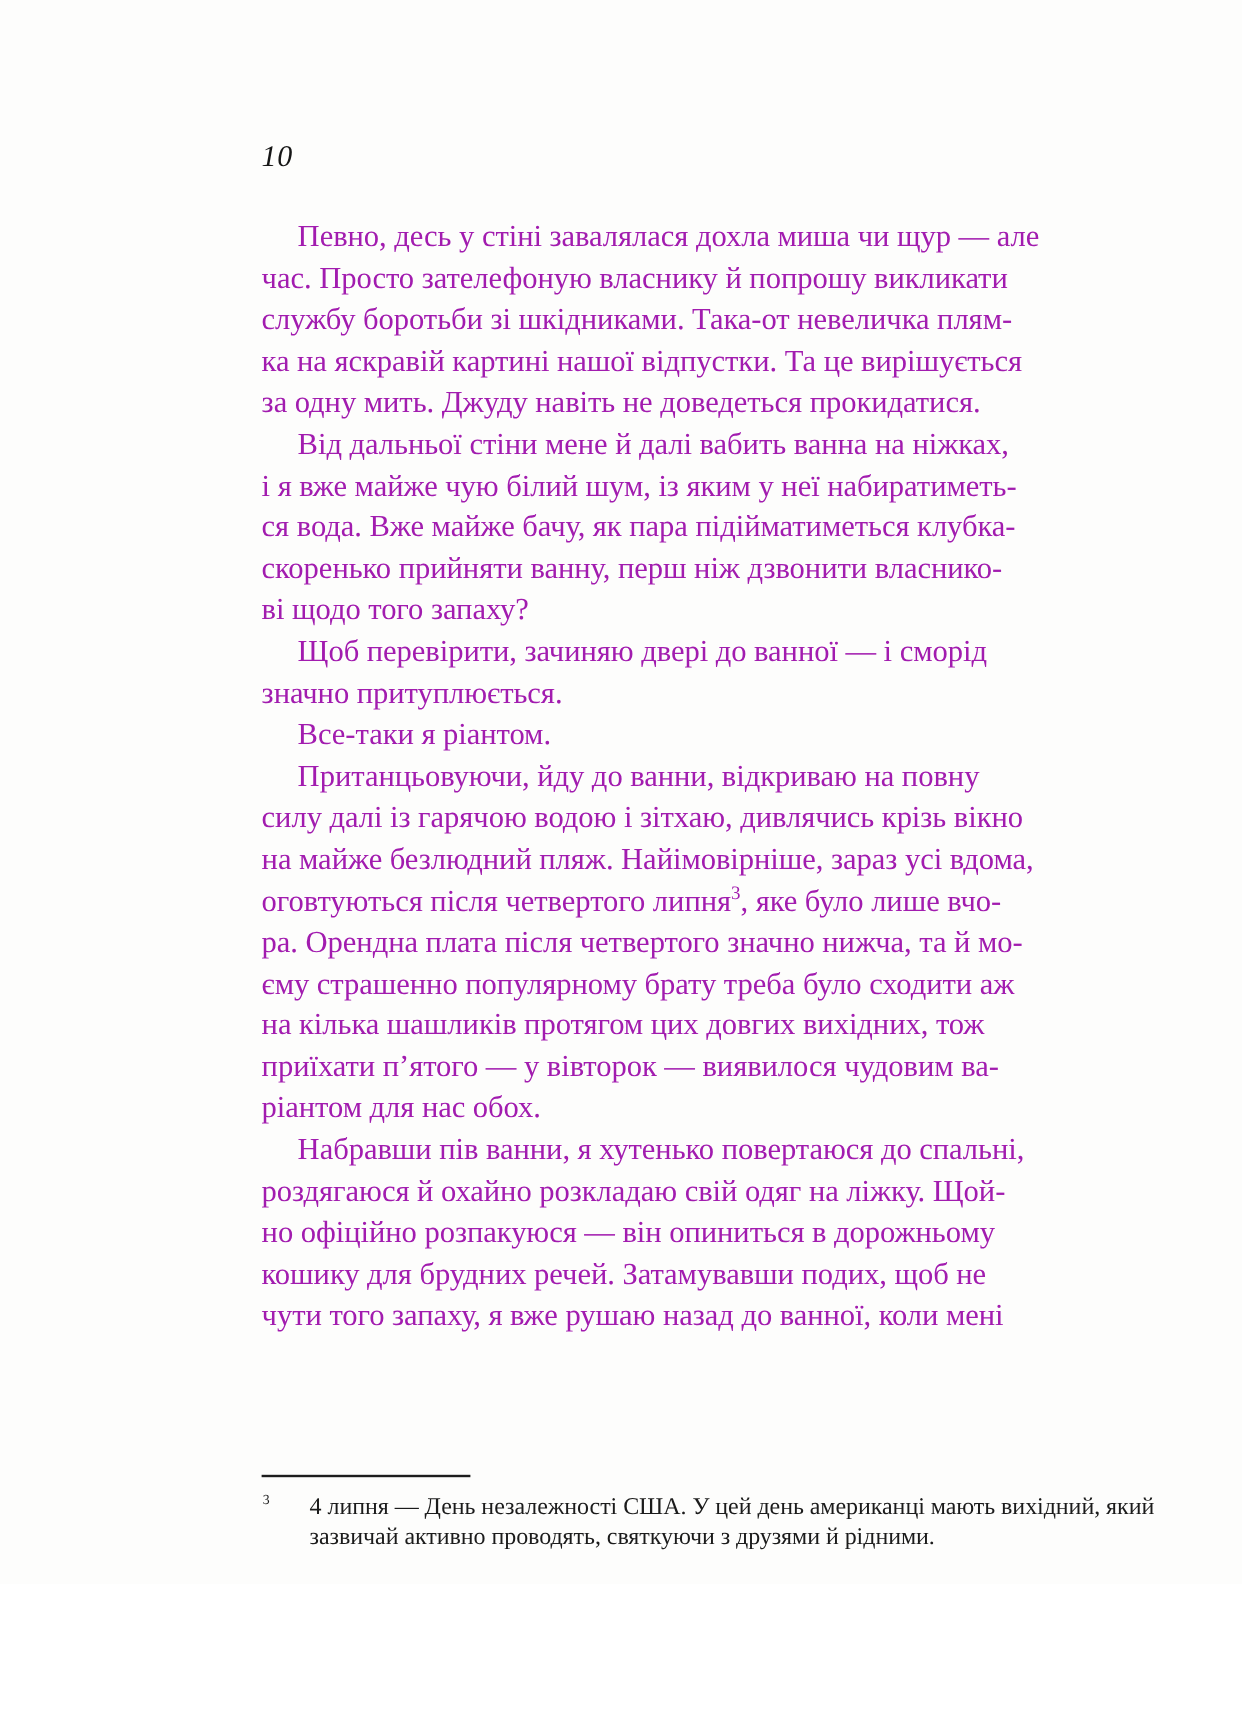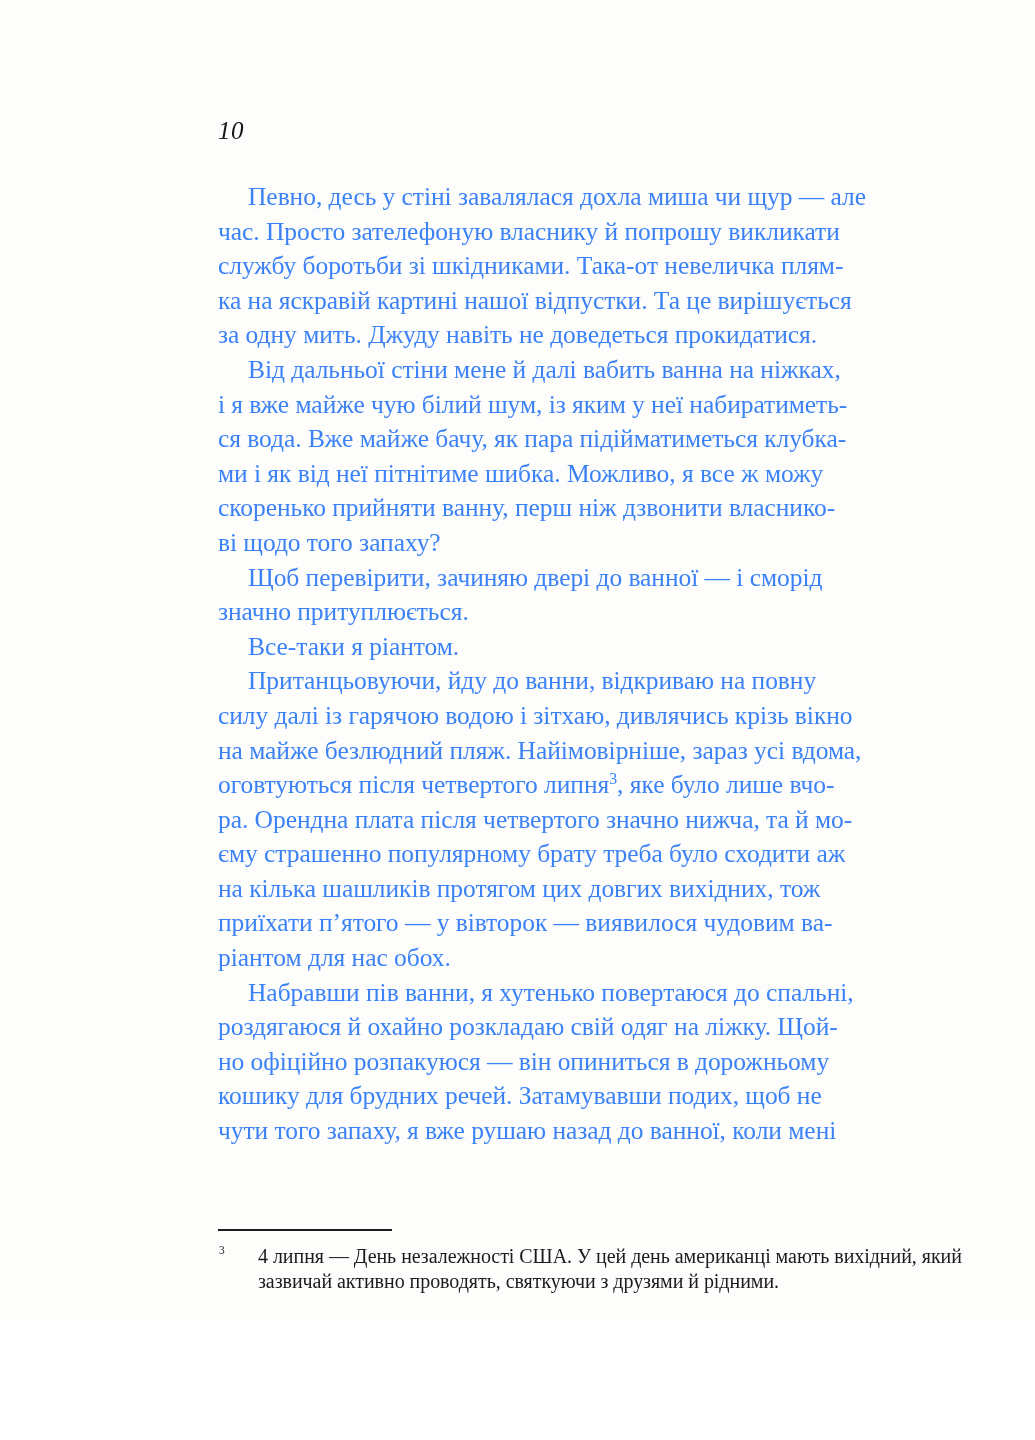--- a/index.html
+++ b/index.html
@@ -37,21 +37,21 @@
     top: 180px;
     width: 650px;
   }
 
   .line {
     display: block;
     font-size: 25.5px;
     line-height: 34.6px;
     letter-spacing: -0.05px;
     white-space: pre;
-    color: #3b82f6;
+    color: #a21caf;
   }
   .line.indent {
     text-indent: 0;
     padding-left: 30px;
   }
   
 
   sup.fnmark {
     font-size: 0.62em;
     vertical-align: super;
@@ -105,21 +105,20 @@
         <span class="line indent">Певно, десь у стіні завалялася дохла миша чи щур — але</span>
         <span class="line">час. Просто зателефоную власнику й попрошу викликати</span>
         <span class="line">службу боротьби зі шкідниками. Така-от невеличка плям-</span>
         <span class="line">ка на яскравій картині нашої відпустки. Та це вирішується</span>
         <span class="line">за одну мить. Джуду навіть не доведеться прокидатися.</span>
       </div>
       <div class="para">
         <span class="line indent">Від дальньої стіни мене й далі вабить ванна на ніжках,</span>
         <span class="line">і я вже майже чую білий шум, із яким у неї набиратимeть-</span>
         <span class="line">ся вода. Вже майже бачу, як пара підійматиметься клубка-</span>
-        <span class="line">ми і як від неї пітнітиме шибка. Можливо, я все ж можу</span>
         <span class="line">скоренько прийняти ванну, перш ніж дзвонити власнико-</span>
         <span class="line">ві щодо того запаху?</span>
       </div>
       <div class="para">
         <span class="line indent">Щоб перевірити, зачиняю двері до ванної — і сморід</span>
         <span class="line">значно притуплюється.</span>
       </div>
       <div class="para">
         <span class="line indent">Все-таки я ріантом.</span>
       </div>

